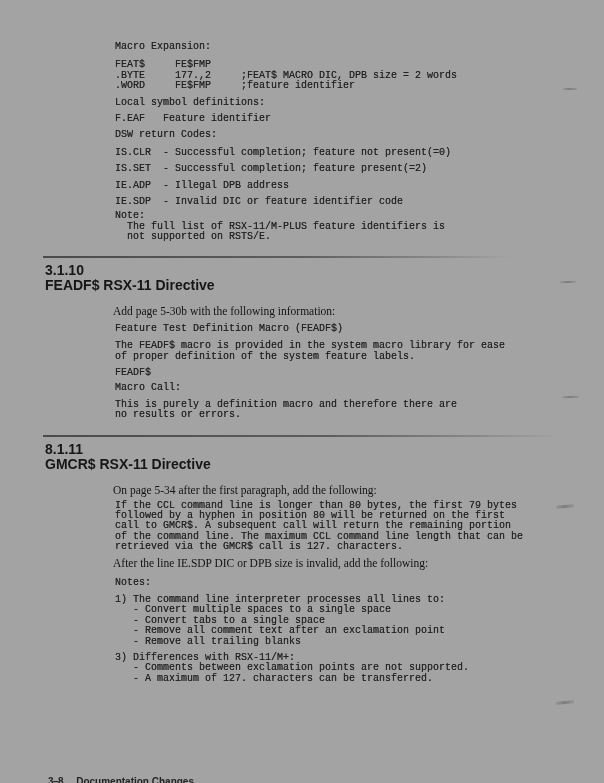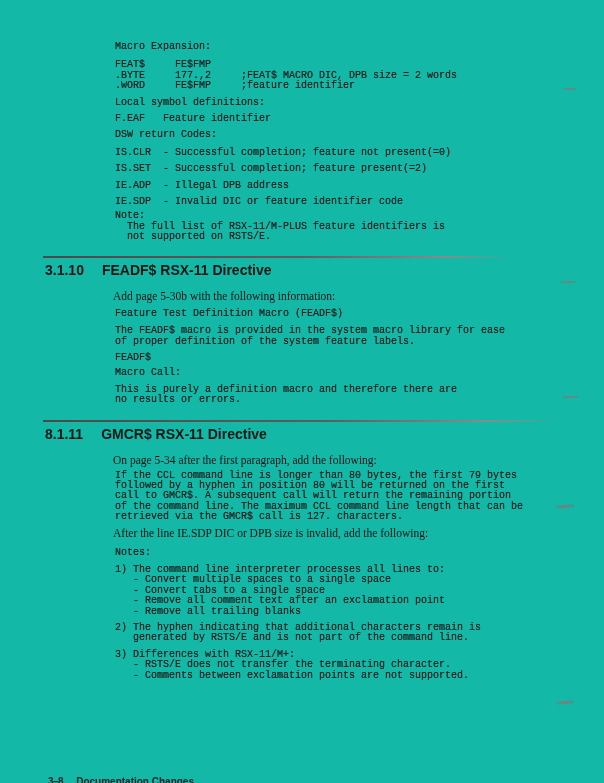--- a/index.html
+++ b/index.html
@@ -1,19 +1,19 @@
 <!DOCTYPE html>
 <html><head>
 <meta charset="utf-8">
 <style>
   html,body { margin:0; padding:0; background:#e8e8e8; }
   .page {
     position:relative;
     width:604px; height:783px;
-    background:#14b8a6;
+    background:#a3a3a3;
     overflow:hidden;
     box-sizing:border-box;
     padding:42px 0 0 45px;
     color:#1c1c1c;
   }
   .mono {
     font-family:"Liberation Mono","DejaVu Sans Mono",monospace;
     font-size:10px; line-height:10.4px;
     white-space:pre;
     color:#222;
@@ -25,20 +25,21 @@
     font-size:11.5px; line-height:12px;
     color:#131313;
     margin-left:68px;
     white-space:pre;
   }
   .heading {
     font-family:"Liberation Sans","DejaVu Sans",sans-serif;
     font-weight:bold; font-size:14px; line-height:15px;
     color:#161616;
     display:flex;
+    flex-direction:column;
   }
   .heading .num { margin-right:18px; }
   .rule {
     height:2px; border:none; margin:0; margin-left:-2px;
     background:linear-gradient(to right,#4a4a4a,#5d5d5d 55%,#8a8a8a 85%,rgba(140,140,140,0));
   }
   .rule1 { width:468px; }
   .rule2 { width:516px; }
   .gap4  { margin-top:4px; }
   .gap5  { margin-top:5px; }
@@ -132,27 +133,23 @@
   <div class="text">
     <div class="mono gap9">Notes:</div>
     <div class="gap7">
       <div class="mono">1) The command line interpreter processes all lines to:</div>
       <div class="mono">   - Convert multiple spaces to a single space</div>
       <div class="mono">   - Convert tabs to a single space</div>
       <div class="mono">   - Remove all comment text after an exclamation point</div>
       <div class="mono">   - Remove all trailing blanks</div>
     </div>
     <div class="gap6">
-      <div class="mono">2) The hyphen indicating that additional characters remain is</div>
-      <div class="mono">   generated by RSTS/E and is not part of the command line.</div>
-    </div>
-    <div class="gap6">
       <div class="mono">3) Differences with RSX-11/M+:</div>
-      <div class="mono">   - RSTS/E does not transfer the terminating character.</div>
       <div class="mono">   - Comments between exclamation points are not supported.</div>
+      <div class="mono">   - A maximum of 127. characters can be transferred.</div>
     </div>
   </div>
 
   <div class="footer">
     <span class="pnum">3–8</span>
     <span>Documentation Changes</span>
   </div>
 
   <div class="margin-mark mm1"></div>
   <div class="margin-mark mm2"></div>

